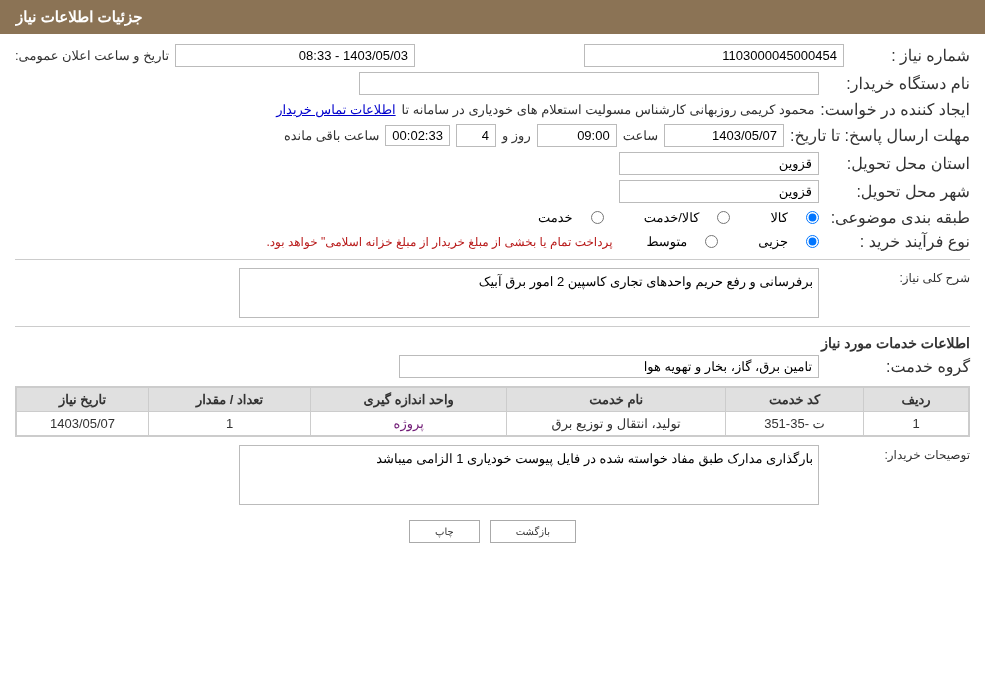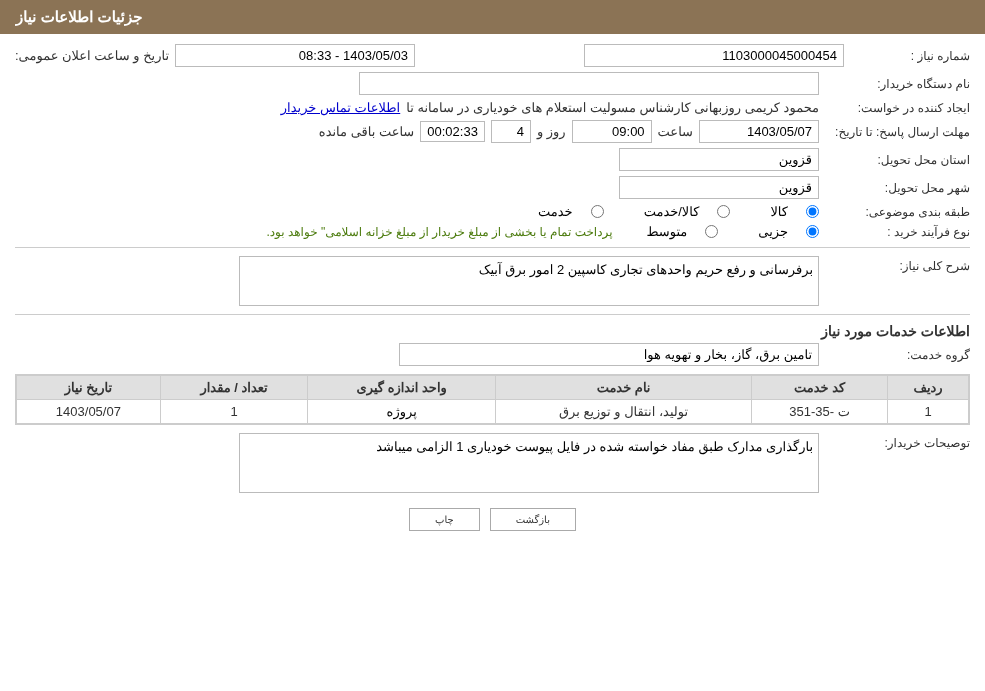--- a/index.html
+++ b/index.html
@@ -29,21 +29,21 @@
     }
     .form-row {
       display: flex;
       align-items: center;
       margin-bottom: 5px;
       gap: 6px;
       flex-wrap: wrap;
     }
     .label {
       color: #333;
-      font-size: 12px;
+      font-size: 16px;
       white-space: nowrap;
       min-width: 120px;
       text-align: right;
     }
     .label-wide { min-width: 145px; }
     .input-field {
       border: 1px solid #bbb;
       background: #fff;
       padding: 3px 6px;
       font-size: 13px;
@@ -87,46 +87,46 @@
       gap: 12px;
       direction: rtl;
     }
     .radio-item {
       display: flex;
       align-items: center;
       gap: 18px;
       margin-left: 28px;
     }
     .radio-item input[type="radio"] { cursor: pointer; }
-    .process-label { color: #4d7c0f; font-size: 12px; }
+    .process-label { color: #b91c1c; font-size: 12px; }
     .table-container {
       margin-top: 8px;
       border: 1px solid #ccc;
     }
     table {
       width: 100%;
       border-collapse: collapse;
       font-size: 13px;
       direction: rtl;
     }
     table th {
       background: #e0e0e0;
       border: 1px solid #ccc;
-      padding: 4px 8px;
+      padding: 4px 20px;
       text-align: center;
       font-weight: bold;
       color: #333;
     }
     table td {
       border: 1px solid #ccc;
       padding: 4px 8px;
       text-align: center;
       color: #333;
     }
-    table td.text-blue-link { color: #000000; }
+    table td.text-blue-link { color: #701a75; }
     .description-area {
       border: 1px solid #bbb;
       padding: 5px;
       font-size: 13px;
       font-family: Tahoma, Arial, sans-serif;
       direction: rtl;
       width: 580px;
       height: 60px;
       resize: none;
     }

